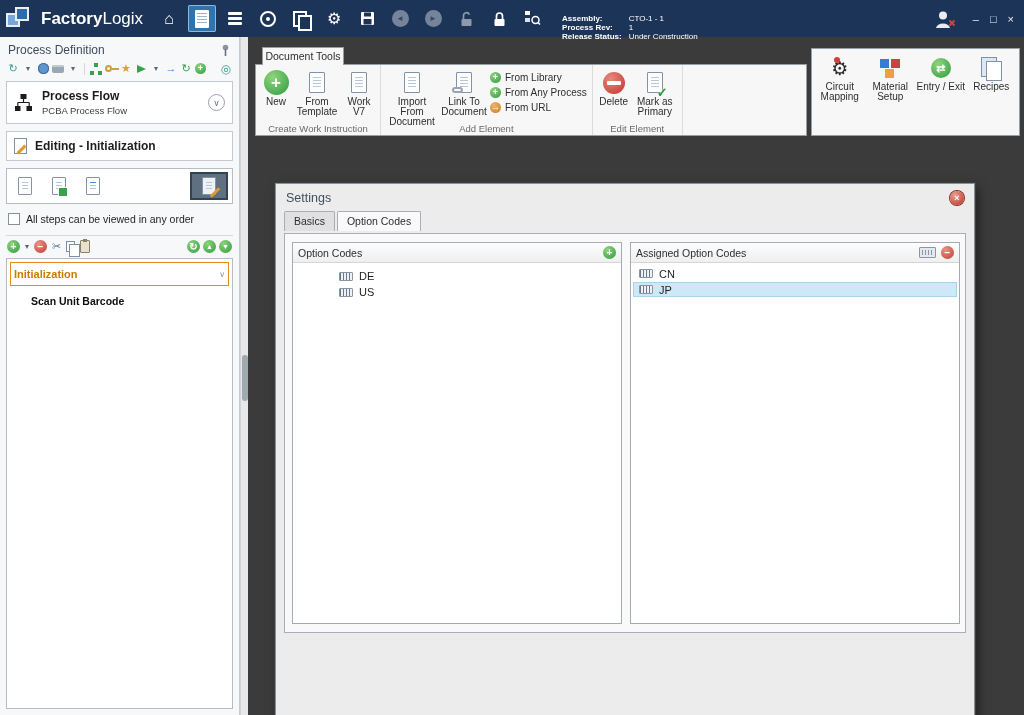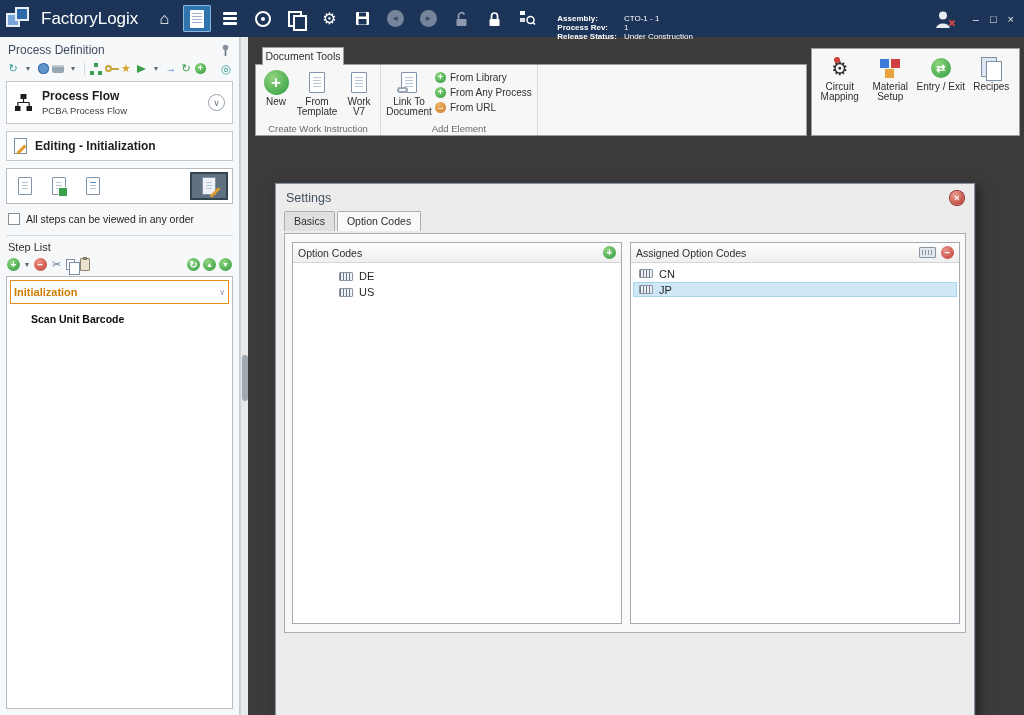--- a/index.html
+++ b/index.html
@@ -6,21 +6,21 @@
   html,body { width:1024px; height:715px; }
   body { position:relative; background:#3b3b3b; font-family:"Liberation Sans",sans-serif; overflow:hidden; }
   button { border:0; background:transparent; font:inherit; color:inherit; padding:0; }
 
   
   .titlebar { position:absolute; top:0; left:0; right:0; height:37px; background:#1c3457; display:flex; align-items:center; padding:0 10px 0 6px; z-index:10; }
   .logo { position:relative; width:27px; height:25px; flex:0 0 auto; }
   .lg1 { position:absolute; left:0; top:7px; width:14px; height:14px; background:#7ba6d9; border:2px solid #e8eef6; }
   .lg2 { position:absolute; left:9px; top:1px; width:14px; height:14px; background:#2d6bab; border:2px solid #e8eef6; }
   .appname { font-size:17px; color:#fff; margin:0 12px 0 8px; white-space:nowrap; }
-  .appname .b { font-weight:normal; }
+  .appname .b { font-weight:bold; }
   .tb-icons { display:flex; align-items:center; gap:5px; }
   .tbbtn { width:28px; height:27px; display:flex; align-items:center; justify-content:center; border-radius:2px; color:#fff; position:relative; }
   .tbbtn.active { background:#2f74ad; box-shadow:inset 0 0 0 1px #8cb8de; }
   .tbbtn.disabled { opacity:.5; }
   .g17 { font-size:16px; line-height:1; }
   .docw { width:14px; height:18px; background:#fff; border-radius:1px; position:relative; }
   .docw::after { content:""; position:absolute; left:2px; top:3px; width:10px; height:1px; background:#9db4cf; box-shadow:0 3px 0 #9db4cf,0 6px 0 #9db4cf,0 9px 0 #9db4cf; }
   .layers { width:14px; height:13px; position:relative; }
   .layers::before { content:""; position:absolute; left:0; top:0; width:14px; height:3px; background:#fff; box-shadow:0 5px 0 #fff,0 10px 0 #fff; border-radius:1px; }
   .disc { width:16px; height:16px; border:2px solid #fff; border-radius:50%; position:relative; }
@@ -304,21 +304,20 @@
     <button class="sbb pressed">
         <span class="docic sm"></span>
         <span class="pencil"></span>
       </button>
   </div>
   <div class="sb-check">
     <span class="cbox"></span>
     <span>All steps can be viewed in any order</span>
   </div>
   <div class="sb-sl-wrap">
-    <div class="sb-sl-title">Step List</div>
     <div class="sb-sl-tools">
       <span class="cic s green">+</span>
       <span class="caret">▾</span>
       <span class="cic s red">−</span>
       <span class="sci">✂</span>
       <span class="pg"></span>
       <span class="clip"></span>
       <span class="slt-right">
         <span class="cic s green">↻</span>
         <span class="cic s green" style="font-size:7px">▲</span>
@@ -357,20 +356,26 @@
     </button>
     <button class="rb-btn" style="width:32px">
       <span class="rb-ic">
           <span class="docic"></span>
         </span>
       <span>Work V7</span>
     </button>
     <span class="rb-group-label">Create Work Instruction</span>
   </div>
   <div class="rb-group">
+    <button class="rb-btn" style="width:52px">
+      <span class="rb-ic">
+          <span class="docic"></span>
+        </span>
+      <span>Import From Document</span>
+    </button>
     <button class="rb-btn" style="width:46px">
       <span class="rb-ic">
           <span class="docic"></span>
           <span class="chain"></span>
         </span>
       <span>Link To Document</span>
     </button>
     <div class="rb-stack">
       <button class="rb-small">
         <span class="cic xs green">+</span>
@@ -379,20 +384,36 @@
       <button class="rb-small">
         <span class="cic xs green">+</span>
         <span>From Any Process</span>
       </button>
       <button class="rb-small">
         <span class="cic xs orange">→</span>
         <span>From URL</span>
       </button>
     </div>
     <span class="rb-group-label">Add Element</span>
+  </div>
+  <div class="rb-group">
+    <button class="rb-btn" style="width:32px">
+      <span class="rb-ic">
+          <span class="no-ic"></span>
+        </span>
+      <span>Delete</span>
+    </button>
+    <button class="rb-btn" style="width:44px">
+      <span class="rb-ic">
+          <span class="docic"></span>
+          <span class="chk">✓</span>
+        </span>
+      <span>Mark as Primary</span>
+    </button>
+    <span class="rb-group-label">Edit Element</span>
   </div>
   <div class="rb-fill"></div>
 </section>
 
 <section class="ribbon-right">
   <button class="rb-btn2">
     <span class="rb-ic2">
         <span class="cm-gear">⚙</span>
         <span class="cm-dot"></span>
       </span>

